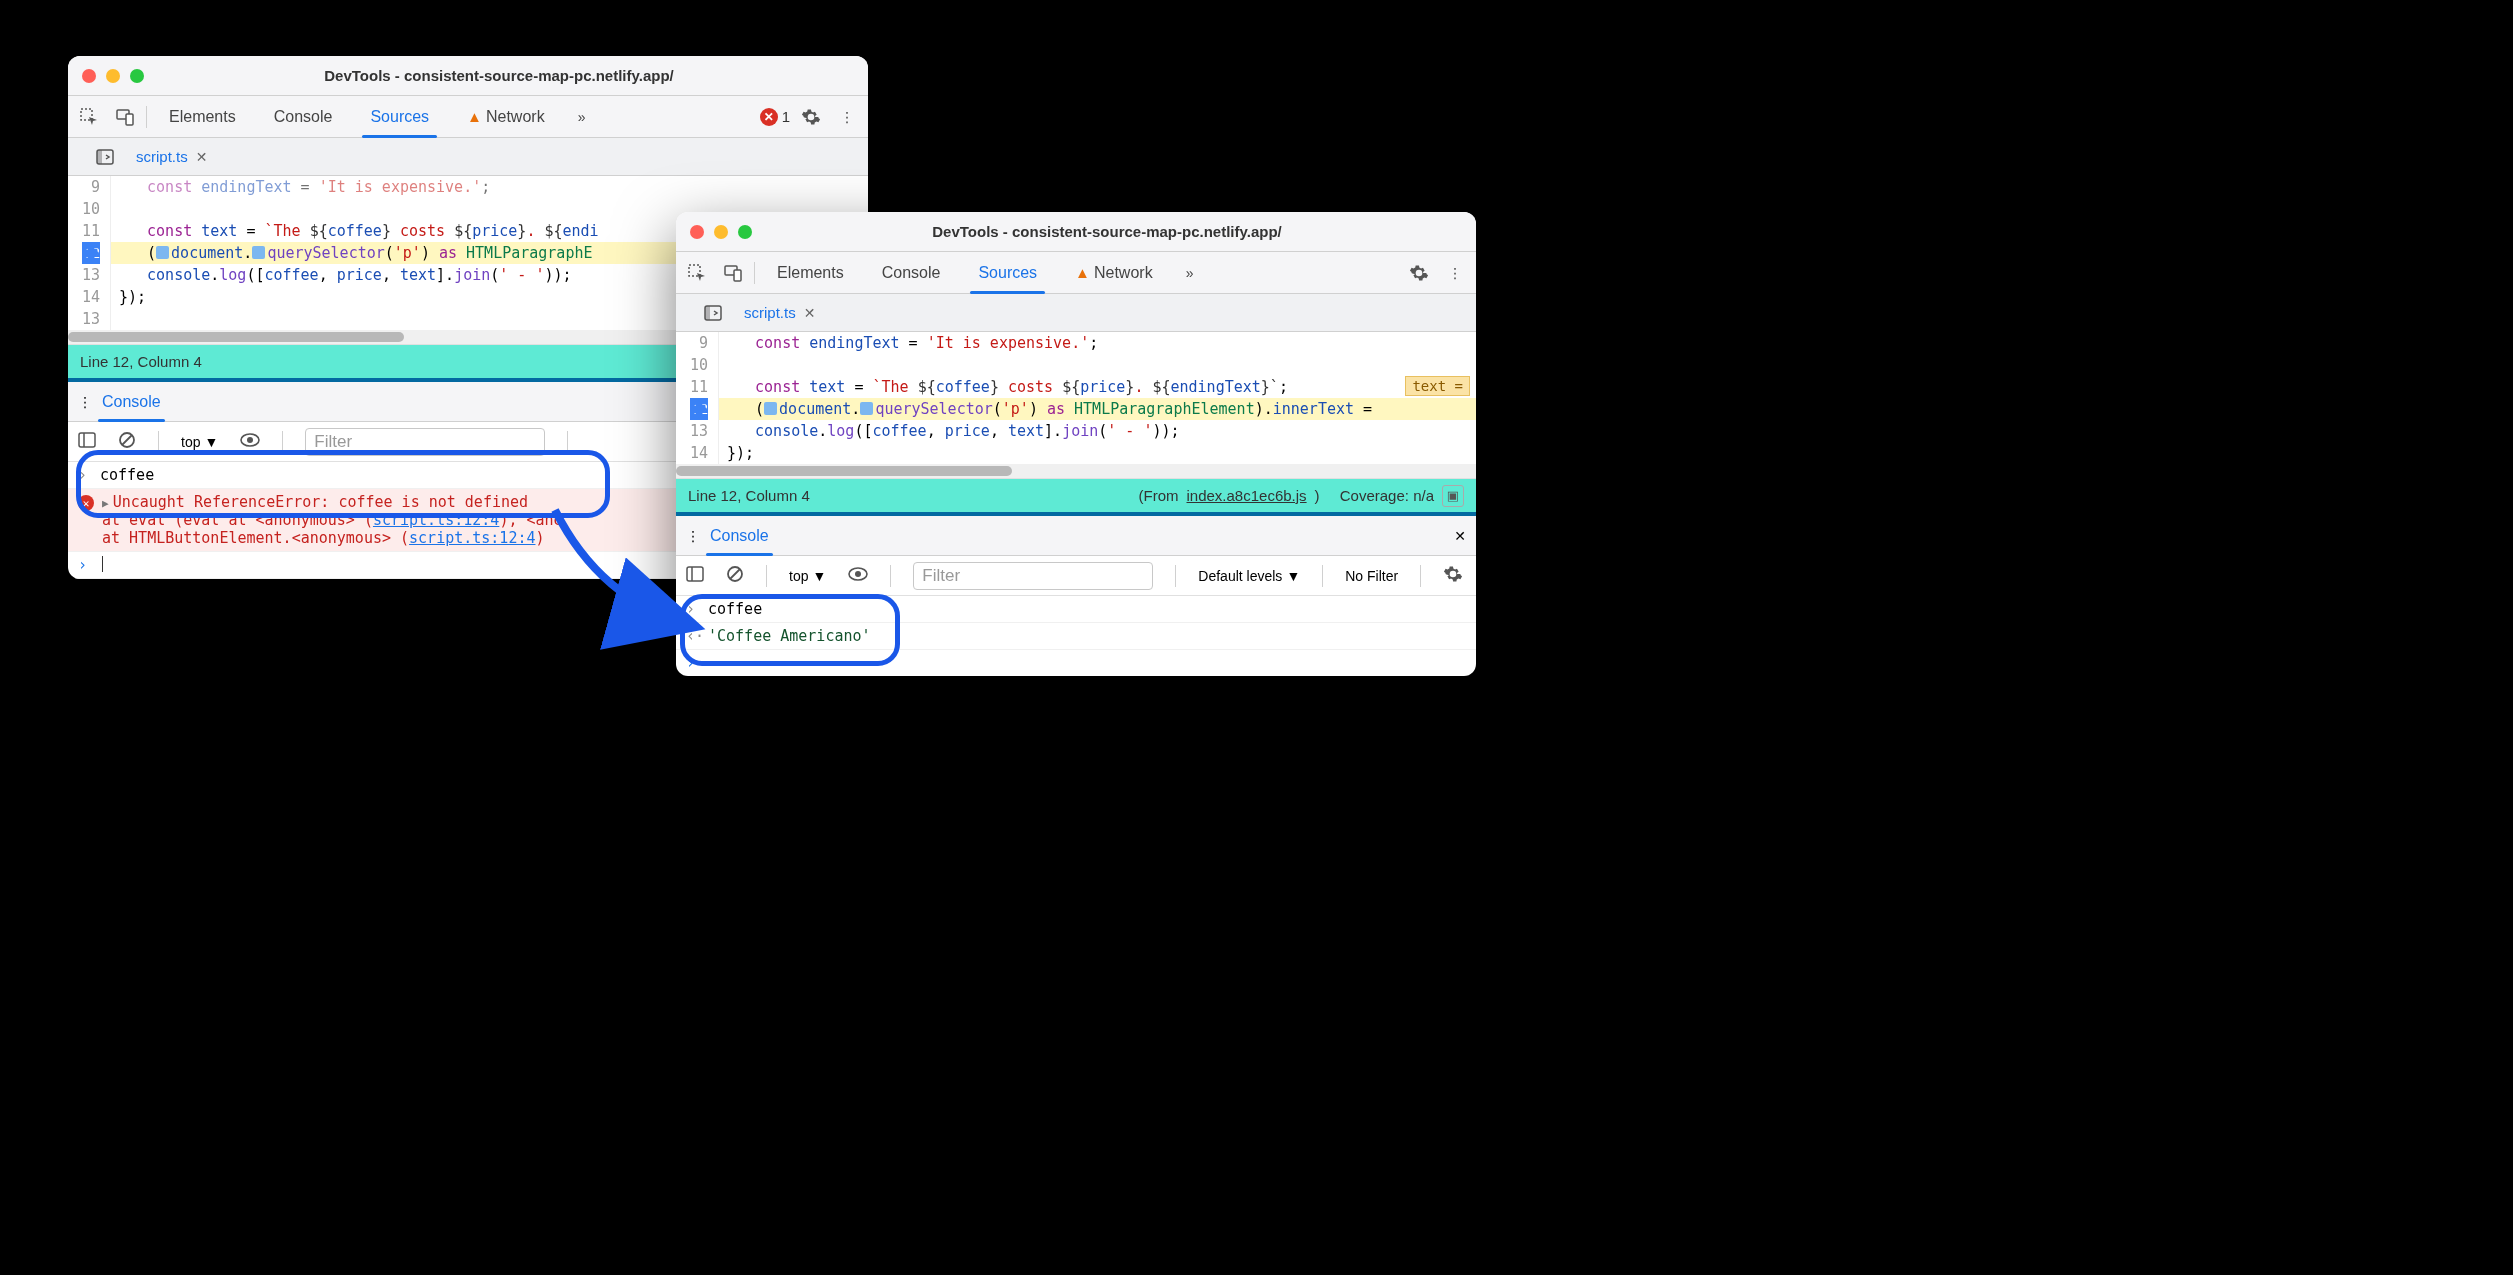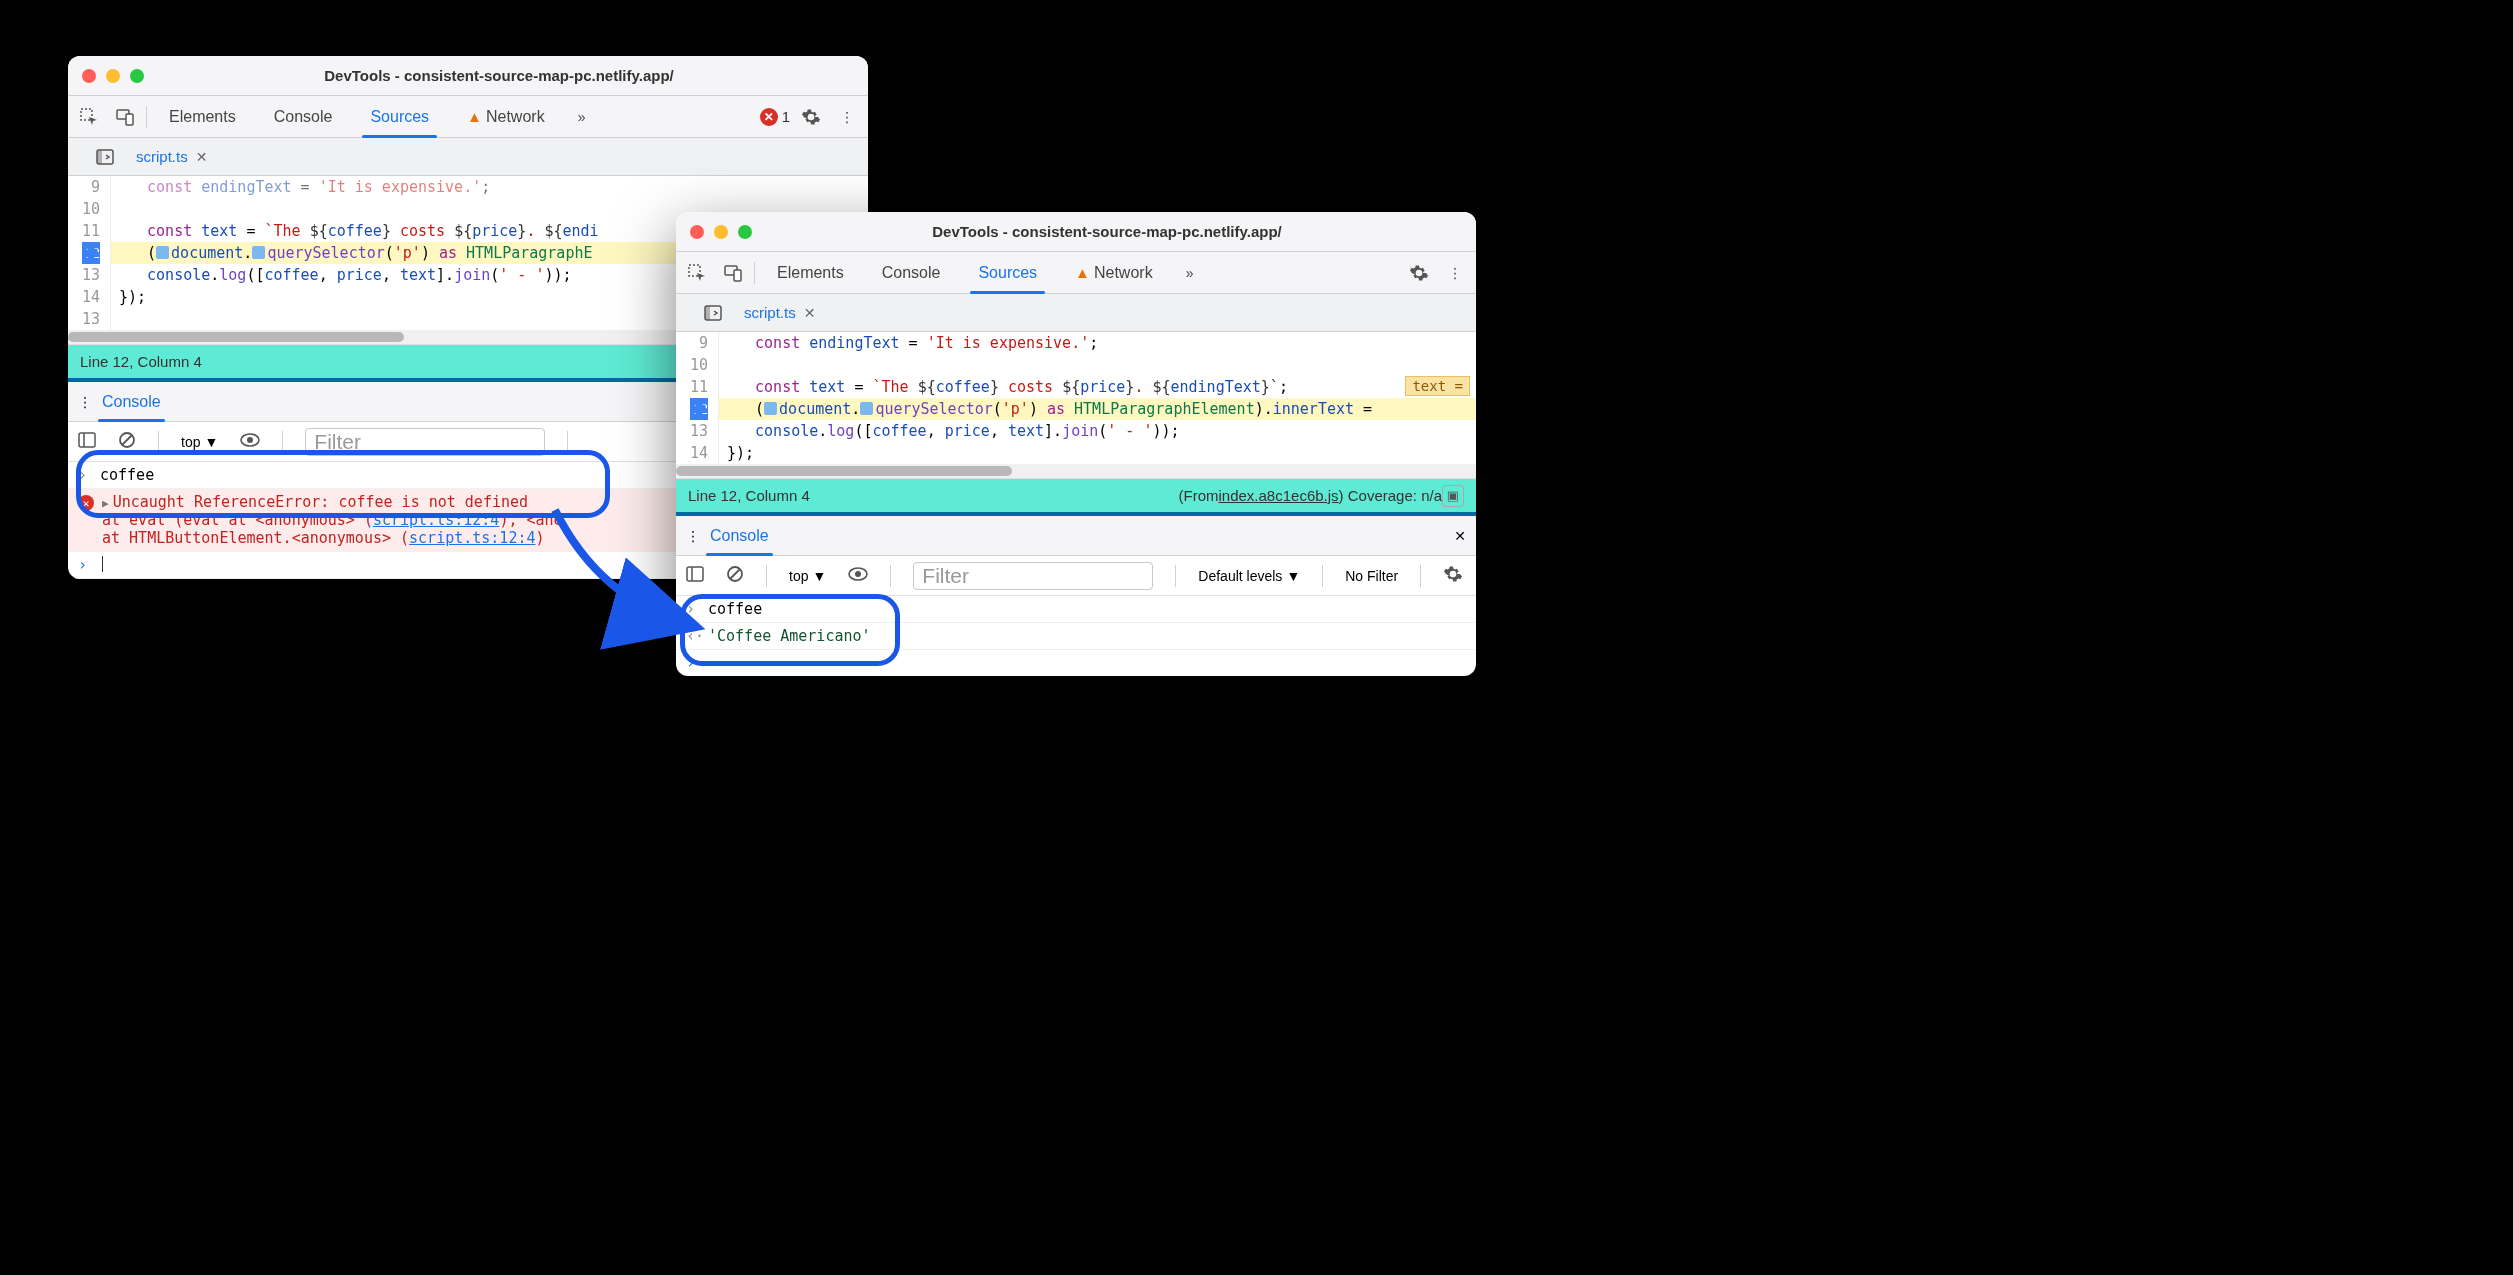--- a/index.html
+++ b/index.html
@@ -83,28 +83,28 @@
   .var{color:#1a4db3;}
   .str{color:#c41a16;}
   .fn{color:#6f42c1;}
   .type{color:#0b7a4a;margin-top:12px;}
   .op{color:#333;}
   .chip{display:inline-block;width:13px;height:13px;background:#7cb7f0;border-radius:2px;vertical-align:-1px;margin-right:2px;}
   .badgeR{position:absolute;right:6px;background:#fbe3a6;color:#8a5a00;padding:0 6px;border:1px solid #e8c060;font-family:Menlo,monospace;font-size:14px;height:20px;line-height:18px;}
   .scrollfake{height:14px;background:#f0f0f0;position:relative;}
   .scrollfake::before{content:"";position:absolute;left:0;top:2px;height:10px;width:42%;background:#b8b8b8;border-radius:5px;}
   .statusbar{display:flex;align-items:center;height:38px;padding:12px 12px;background:#5eead4;border-top:1px solid #e0e0e0;border-bottom:4px solid #0369a1;color:#333;font-size:15px;gap:8px;}
-  .statusbar .right{margin-left:auto;display:flex;align-items:center;}
+  .statusbar .right{margin-left:auto;display:flex;align-items:center;gap:8px;}
   .link{color:#333;text-decoration:underline;}
   .drawerhead{display:flex;align-items:center;height:40px;padding:0 10px;border-bottom:1px solid #d0d0d0;background:#f5f5f7;}
   .drawertab{color:#1a73e8;font-size:16px;padding:0 10px;height:100%;display:flex;align-items:center;position:relative;}
   .drawertab::after{content:"";position:absolute;left:6px;right:6px;bottom:-1px;height:3px;background:#1a73e8;border-radius:2px;}
   .consoletoolbar{display:flex;align-items:center;gap:22px;height:40px;padding:0 10px;border-bottom:1px solid #e0e0e0;background:#fff;}
   .sep{width:1px;height:22px;background:#d0d0d0;}
-  .filterbox{flex:0 0 240px;height:28px;border:1px solid #c8c8c8;border-radius:4px;padding:0 8px;color:#999;font-size:21px;display:flex;align-items:center;background:#fff;}
+  .filterbox{flex:0 0 240px;height:28px;border:1px solid #c8c8c8;border-radius:4px;padding:0 8px;color:#999;font-size:17px;display:flex;align-items:center;background:#fff;}
   .consolebody{font-family:Menlo,Consolas,monospace;font-size:15px;}
   .crow{display:flex;align-items:flex-start;padding:4px 10px;border-bottom:1px solid #f0f0f0;gap:8px;}
   .crow.err{background:#fdeceb;}
   .prompt{color:#888;width:14px;}
   .errico{width:16px;height:16px;border-radius:50%;background:#d93025;color:#fff;display:flex;align-items:center;justify-content:center;font-size:11px;font-weight:bold;flex-shrink:0;margin-top:2px;}
   .errtxt{color:#c5221f;flex:1;}
   .tri{color:#777;font-size:11px;margin-right:4px;}
   .callout{position:absolute;border:5px solid #1a57e8;border-radius:22px;pointer-events:none;}
   .arrow-svg{position:absolute;pointer-events:none;}
   .gearsvg{width:20px;height:20px;}

